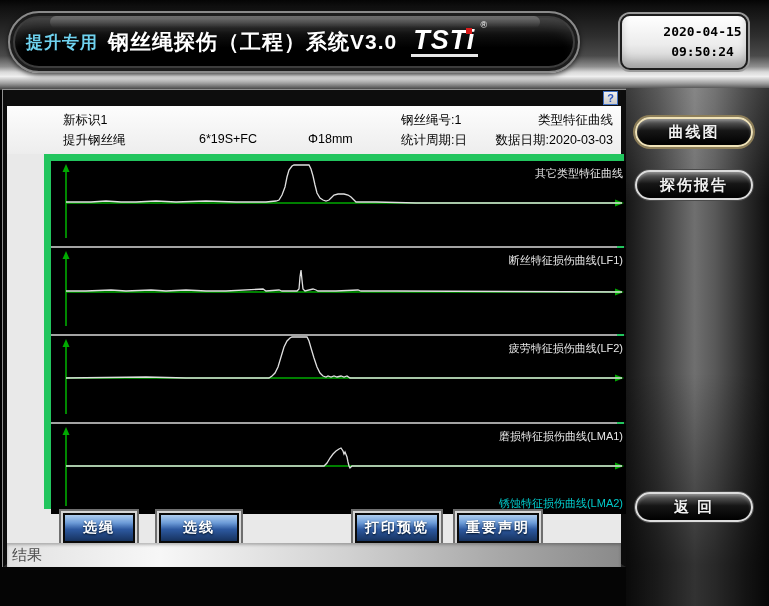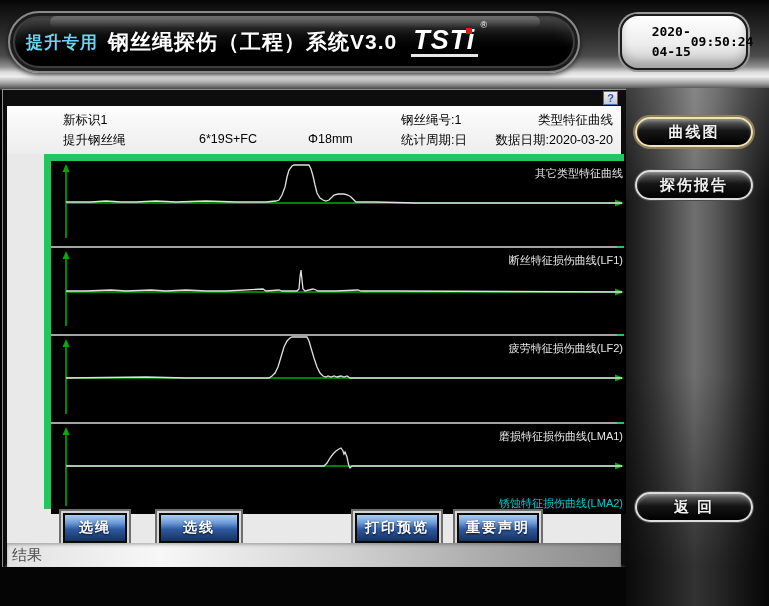--- a/index.html
+++ b/index.html
@@ -25,24 +25,24 @@
     content:""; position:absolute; left:40px; top:3px; width:490px; height:12px;
     border-radius:10px; background:linear-gradient(180deg,rgba(255,255,255,.25),rgba(255,255,255,0));
   }
   .hdr-badge { color:#6fd2ef; font-weight:bold; font-size:17px; letter-spacing:1px; margin-right:10px; text-shadow:0 1px 2px #000; }
   .hdr-title { color:#fff; font-weight:bold; font-size:21px; letter-spacing:1px; text-shadow:0 1px 2px #000; white-space:nowrap; }
   .hdr-logo { position:relative; color:#fff; font-weight:bold; font-style:italic; font-size:27px;
     letter-spacing:1px; margin-left:14px; border-bottom:3px solid #e8e8e8; padding:0 3px 0 2px; line-height:1; }
   .hdr-logo .dot { position:absolute; right:6px; top:1px; width:6px; height:6px; background:#d91a1a; }
   .hdr-logo .reg { position:absolute; right:-10px; top:-6px; font-size:9px; font-style:normal; font-weight:normal; }
   .datetime-box {
-    position:absolute; left:620px; top:14px; width:128px; height:56px; border-radius:18px;
+    position:absolute; left:620px; top:14px; width:128px; height:56px; border-radius:10px;
     background:linear-gradient(180deg,#ffffff 0%,#ececec 55%,#c6c6c6 100%);
     border:2px solid #1d1d1d; box-shadow:0 0 0 2px #9a9a9a, inset 0 -7px 9px rgba(0,0,0,.18);
-    display:flex; flex-direction:row; align-items:center; justify-content:center;
+    display:flex; flex-direction:column; align-items:center; justify-content:center;
     font-family:"DejaVu Sans Mono", monospace; font-weight:bold; font-size:13px; color:#000; line-height:1.55;padding-left:37px;
   }
   
   .window {
     position:absolute; left:3px; top:90px; width:623px; height:477px;
     background:#e9e9e9; border-left:4px solid #0c0c0c; border-right:5px solid #0c0c0c; border-bottom:3px solid #262626;
     box-shadow:0 0 0 1px #8f8f8f;
   }
   .win-topbar { position:absolute; left:0; top:0; width:100%; height:16px; background:#0d0d0d; }
   .help-btn {
@@ -75,21 +75,21 @@
   .panel-label { position:absolute; right:6px; top:5px; color:#e6e6e6; font-size:11px; white-space:nowrap; }
   .panel-label-bottom { position:absolute; right:6px; bottom:3px; color:#00cccc; font-size:11px; white-space:nowrap; }
   
   .f-btn {
     position:absolute; top:423px; height:30px;
     border:2px solid #0a0a0a; box-shadow:0 0 0 2px #d6d6d6, 0 0 0 4px #6f6f6f, 1px 2px 3px rgba(0,0,0,.5);
     background:linear-gradient(180deg,#aecdef 0%,#6d9cd8 30%,#2d59a0 55%,#16325e 100%);
     color:#fff; font-weight:bold; font-size:14px; letter-spacing:2px;
     display:flex; align-items:center; justify-content:center; cursor:pointer; text-shadow:0 1px 2px #012;
   }
-  .fb0 { left:56px;  width:64px; }
+  .fb0 { left:56px;  width:72px; }
   .fb1 { left:152px; width:80px; }
   .fb2 { left:348px; width:84px; }
   .fb3 { left:450px; width:82px;text-align:center; }
   .status-bar {
     position:absolute; left:0; top:453px; width:100%; height:24px;
     background:linear-gradient(90deg,#e2e2e2 0%,#f7f7f7 25%,#d2d2d2 55%,#a8a8a8 80%,#8a8a8a 100%);
     box-shadow:inset 0 2px 3px rgba(0,0,0,.25);
   }
   .status-text { position:absolute; left:5px; top:3px; color:#4a4a4a; font-size:15px; }
   
@@ -135,21 +135,21 @@
     </div>
 
     <div class="info-area">
       <span class="i-rope-id">新标识1</span>
       <span class="i-rope-no">钢丝绳号:1</span>
       <span class="i-curvetype">类型特征曲线</span>
       <span class="i-ropetype">提升钢丝绳</span>
       <span class="i-structure">6*19S+FC</span>
       <span class="i-diameter">Φ18mm</span>
       <span class="i-period">统计周期:日</span>
-      <span class="i-datadate">数据日期:2020-03-20</span>
+      <span class="i-datadate">数据日期:2020-03-03</span>
     </div>
 
     <div class="chart-box">
       <div class="panel p0">
         <span class="panel-label">其它类型特征曲线</span>
       <svg width="578" height="85">
             <line x1="15" y1="9" x2="15" y2="77" stroke="#00aa00" stroke-width="1.6"></line>
             <polygon points="11.5,11 18.5,11 15,3" fill="#00aa00"></polygon>
             <line x1="15" y1="42" x2="571" y2="42" stroke="#00aa00" stroke-width="1.6"></line>
             <polygon points="564,38.5 564,45.5 573,42" fill="#00aa00"></polygon>

